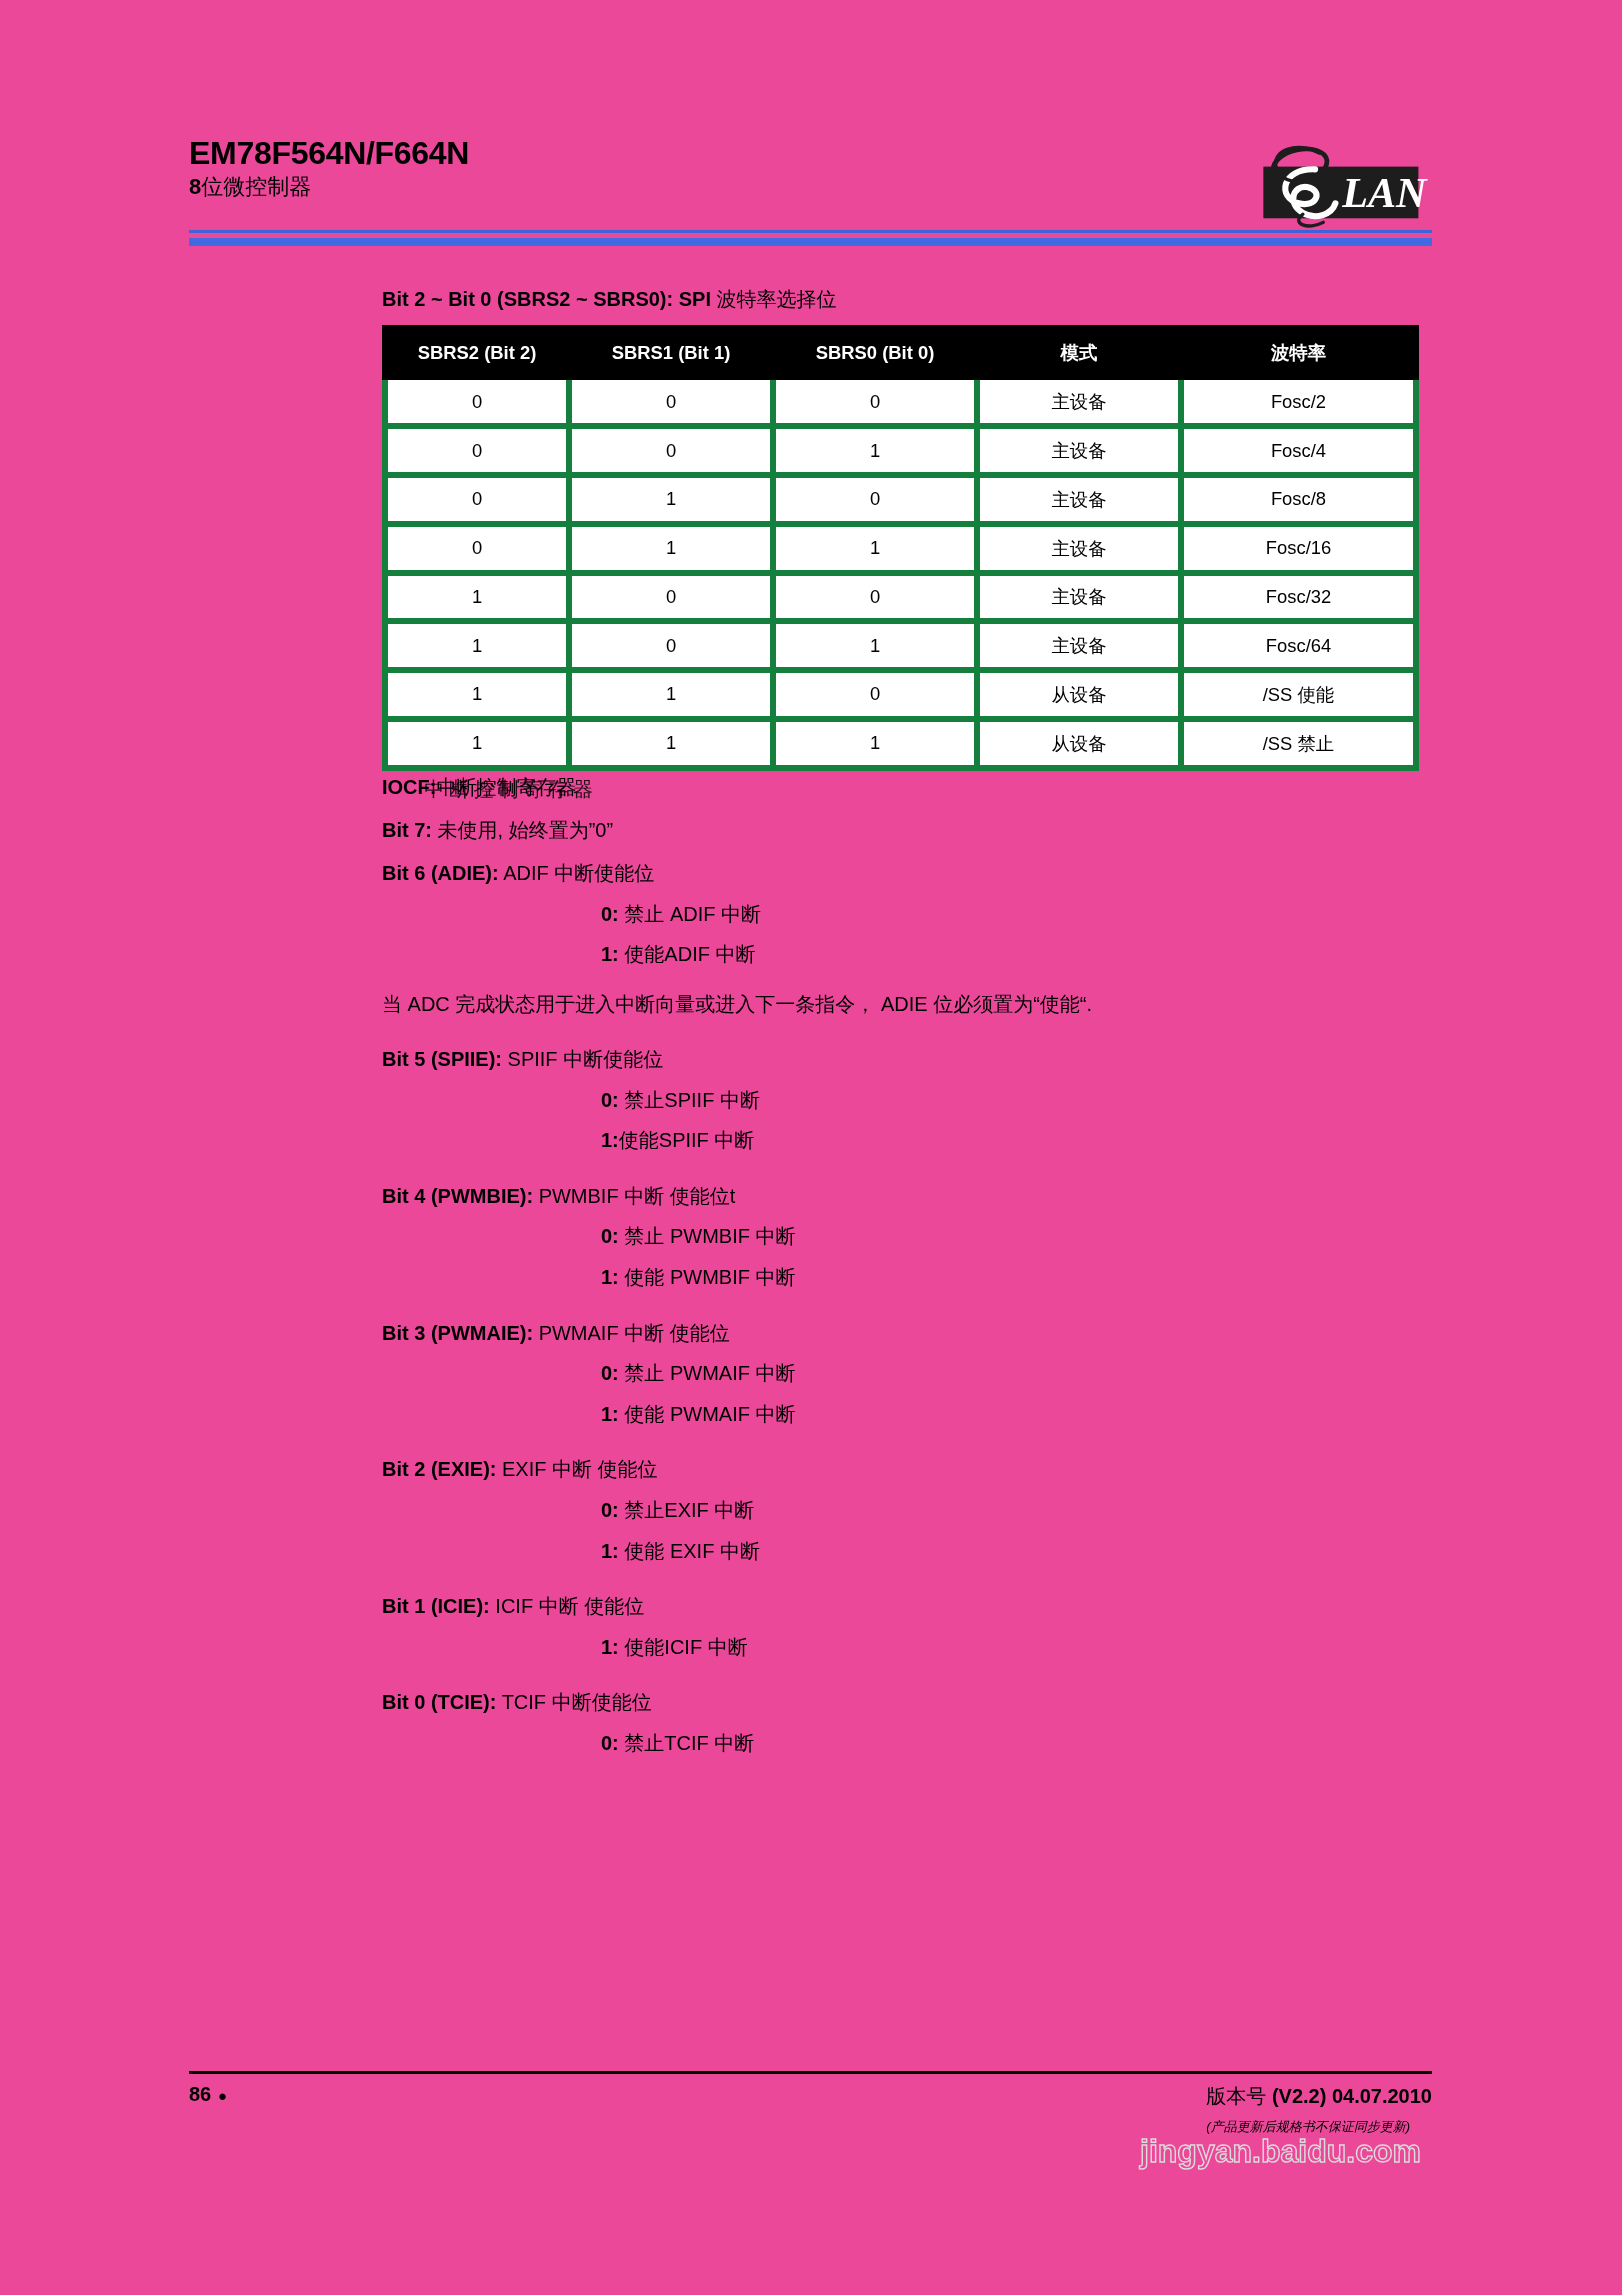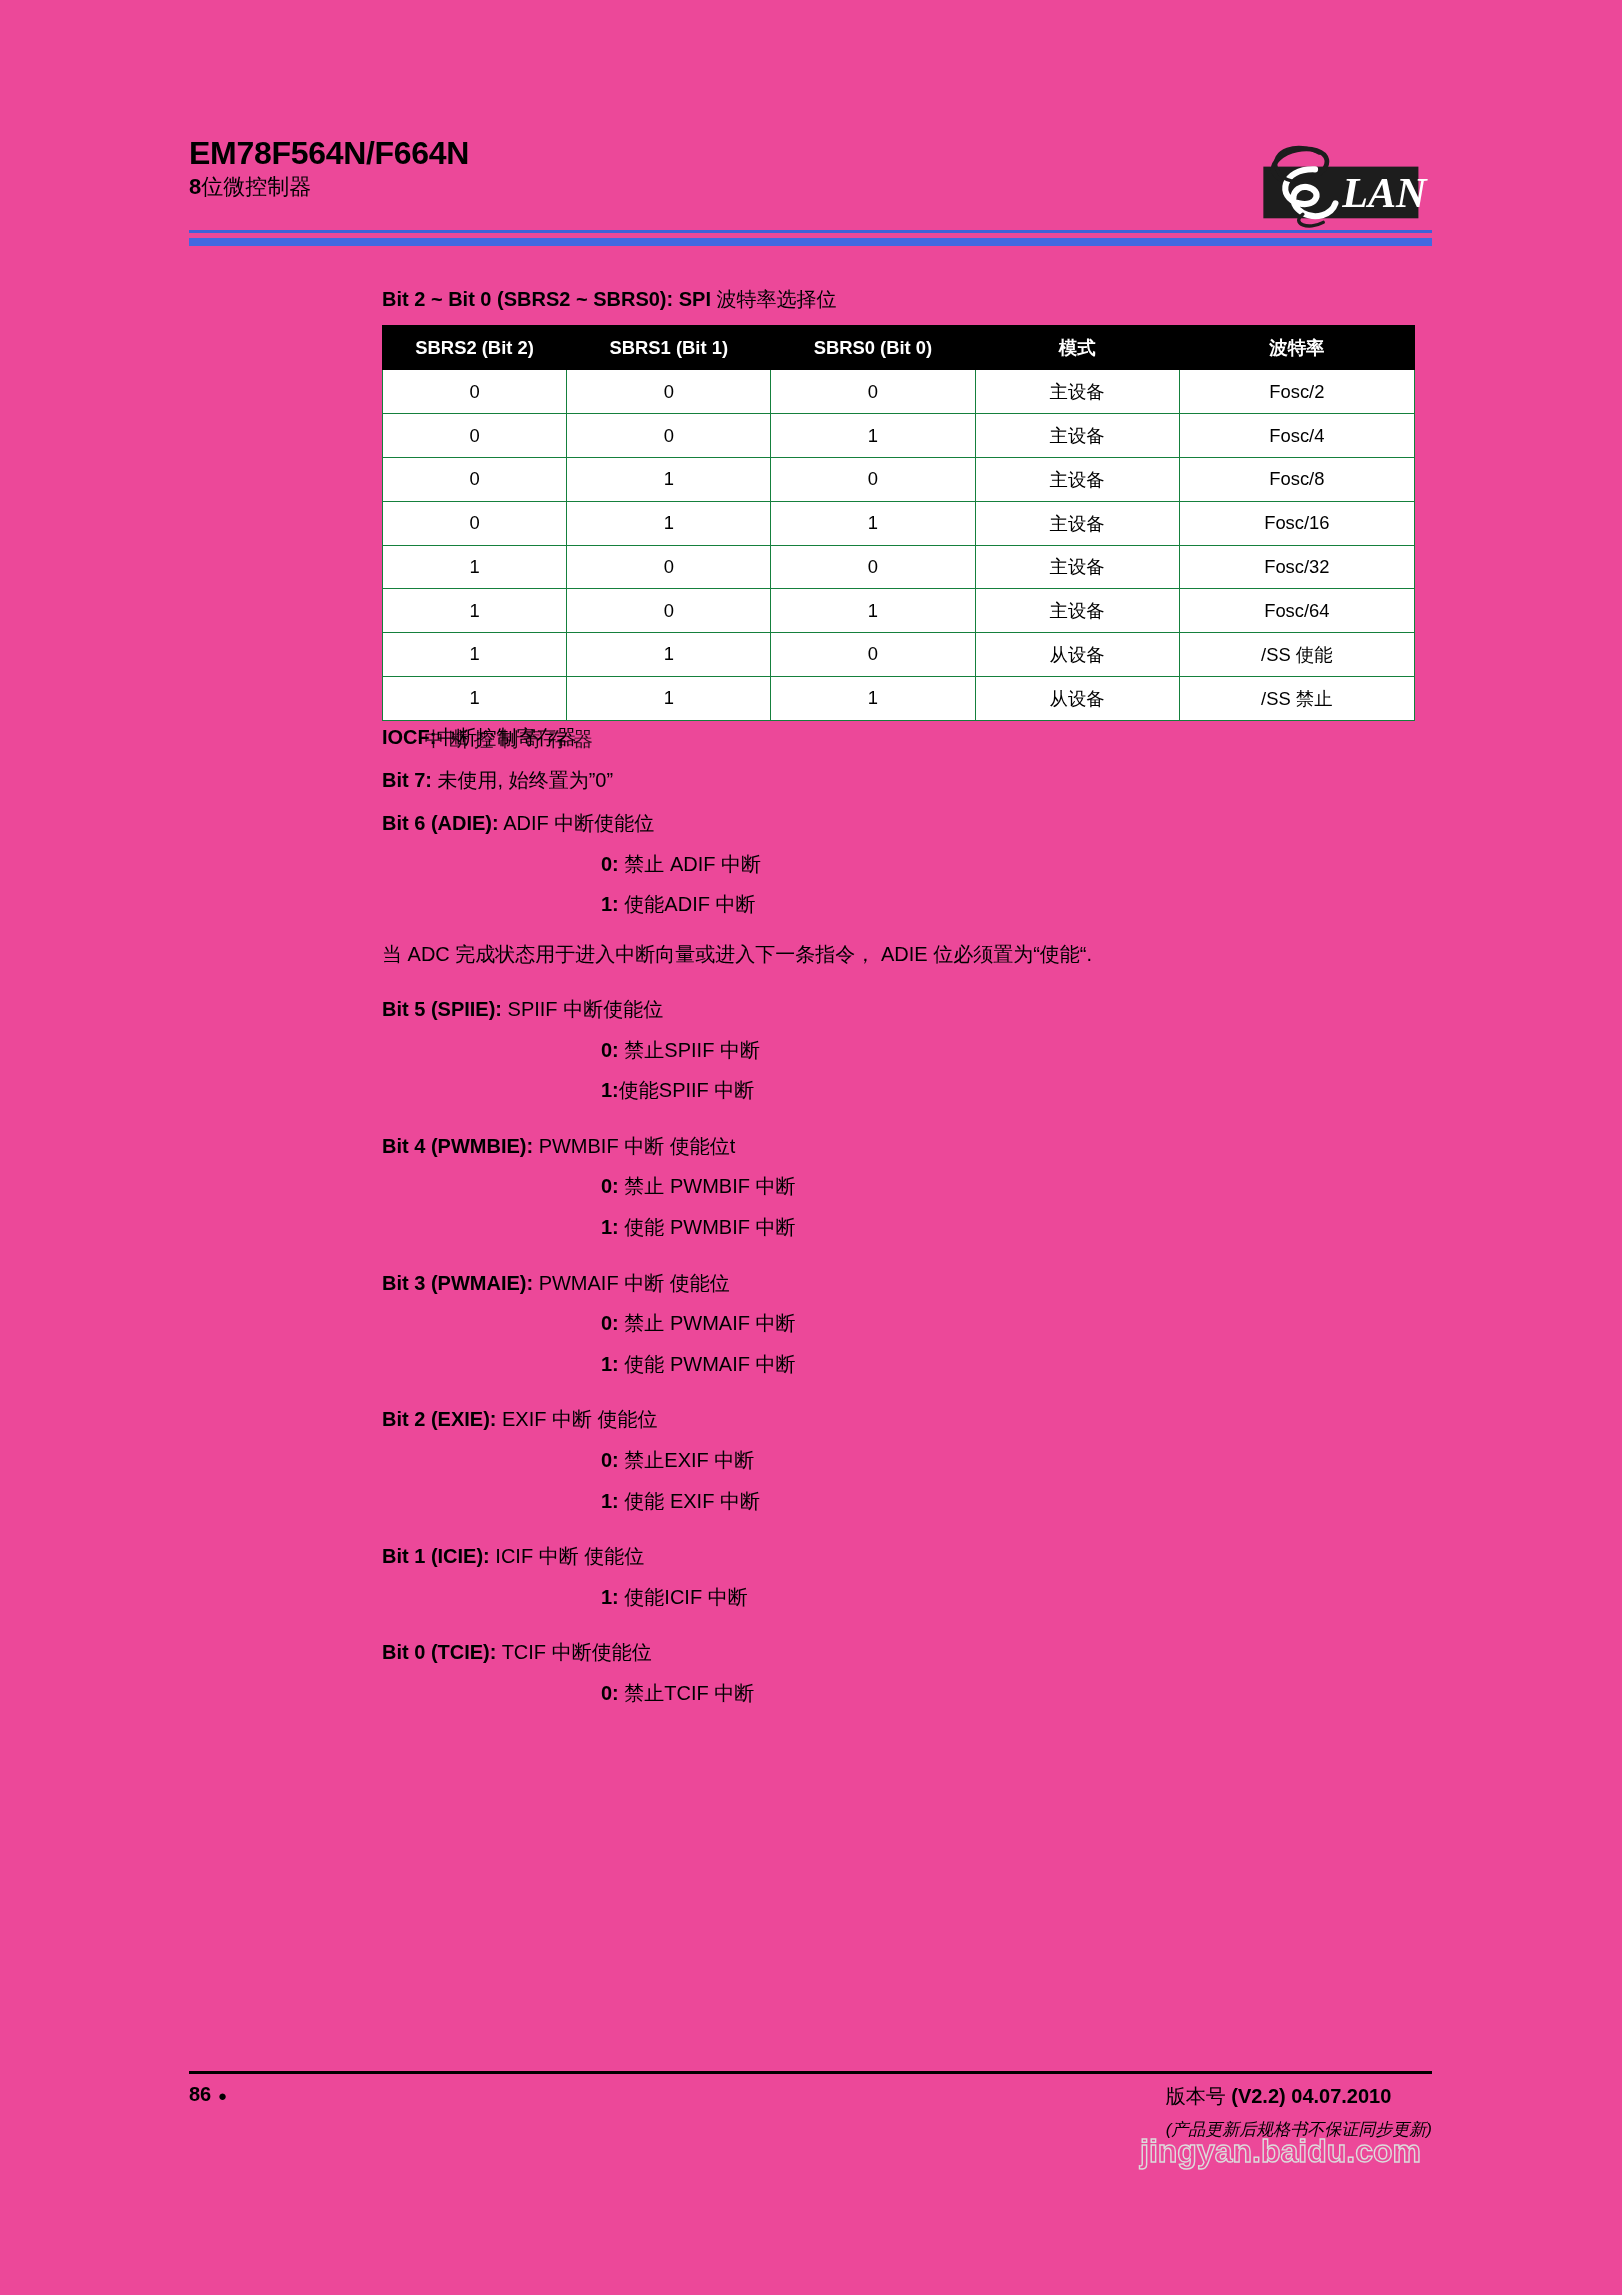--- a/index.html
+++ b/index.html
@@ -105,21 +105,21 @@
 
   
   table.spi-table {
     border-collapse: collapse;
     width: 1033px;
     table-layout: fixed;
     margin-bottom: 0;
   }
   table.spi-table th,
   table.spi-table td {
-    border: 1px solid #15803d;
+    border: 6px solid #15803d;
     text-align: center;
     vertical-align: middle;
     font-size: 18.4px;
   }
   table.spi-table thead th {
     background: #000000;
     color: #ffffff;
     font-weight: bold;
     height: 38px;
     padding: 2.7px 0;
@@ -231,21 +231,21 @@
     text-align: left;
   }
   .ver-line {
     font-size: 20px;
     font-weight: bold;
     white-space: nowrap;
     line-height: 1.3;
   }
   .ver-line .cjk-norm { font-weight: normal; }
   .note-line {
-    font-size: 17px;
+    font-size: 13px;
     font-style: italic;
     font-weight: normal;
     white-space: nowrap;
     margin-top: 9.5px;
     line-height: 1.3;
   }
 
   
   .watermark {
     position: absolute;

